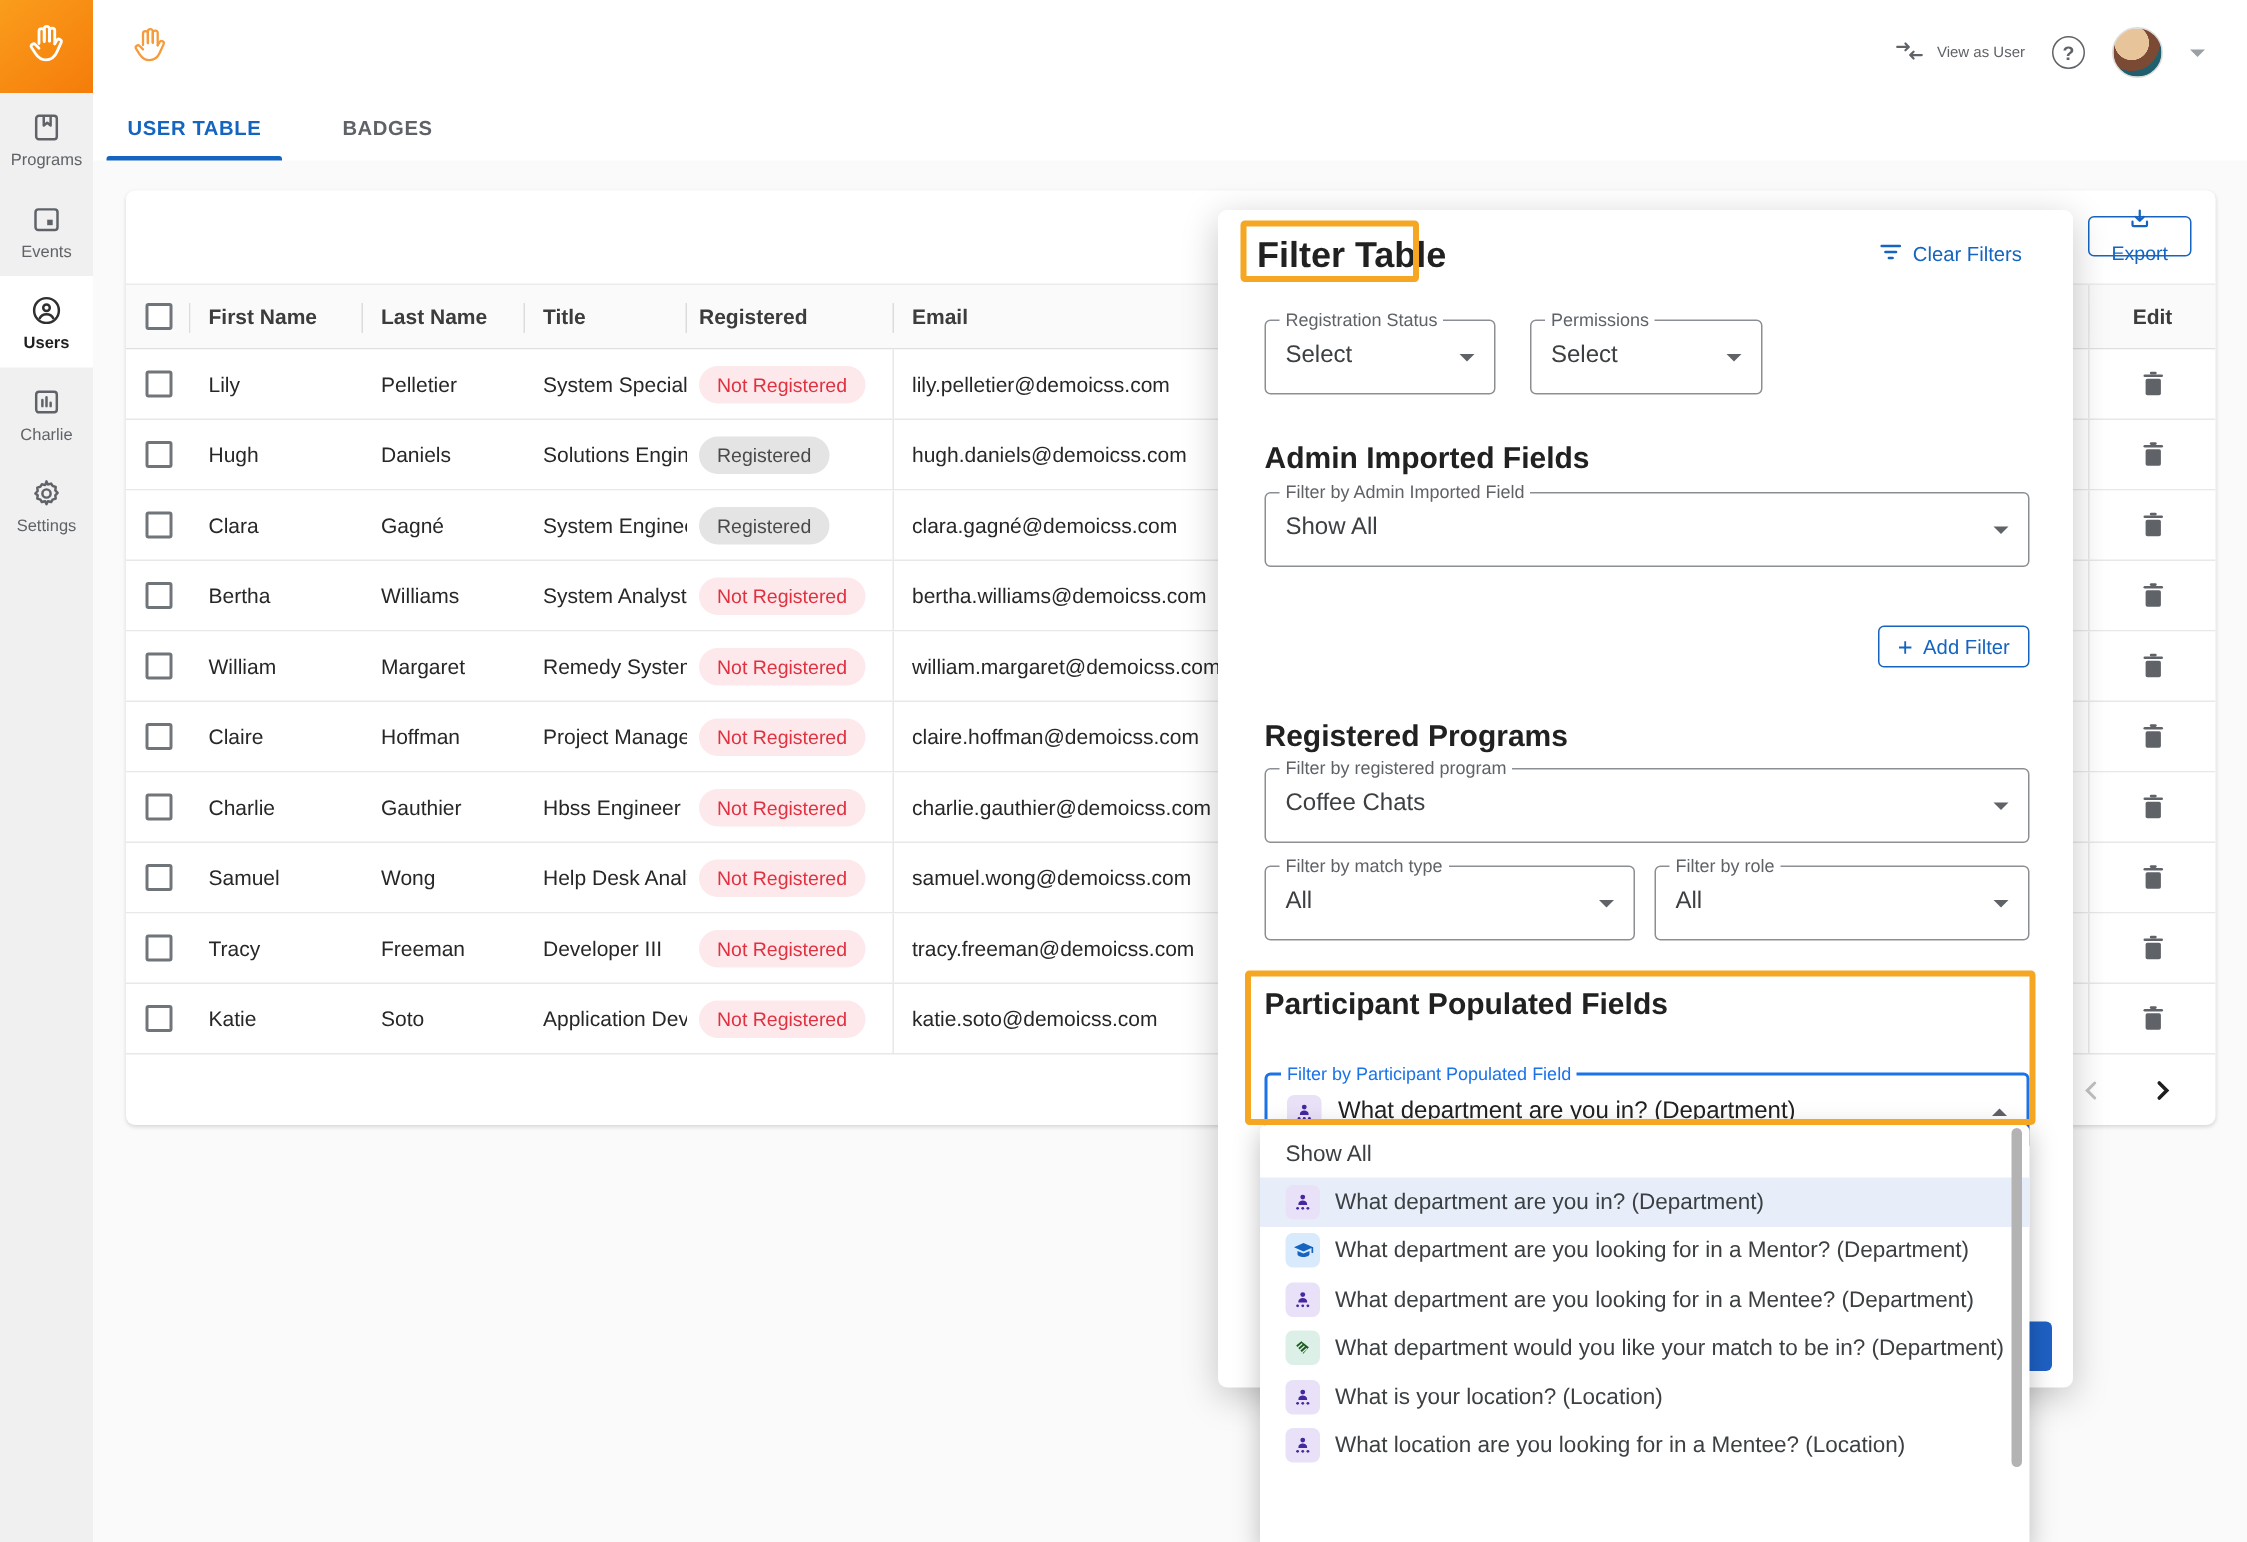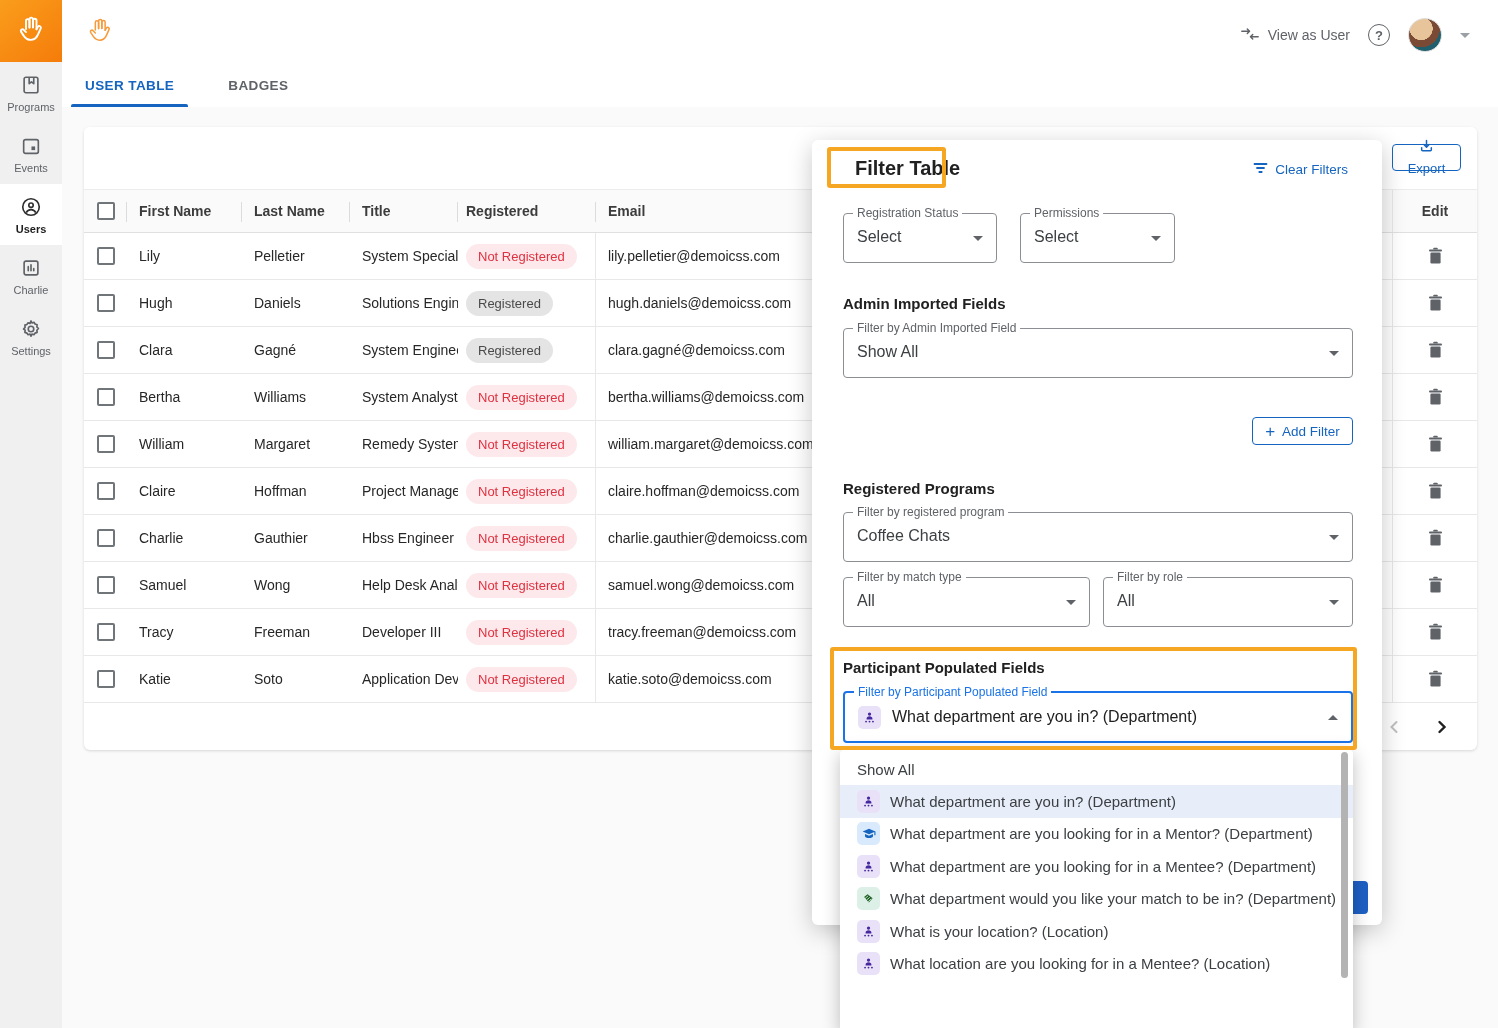--- a/index.html
+++ b/index.html
@@ -13,21 +13,21 @@
   .side-item { width:62px; padding:12px 0 10px 0; display:flex; flex-direction:column; align-items:center; gap:5px; cursor:pointer; }
   .side-item .lbl { font-size:11px; color:#5f6368; }
   .side-item.selected { background:#ffffff; }
   .side-item.selected .lbl { color:#1f1f1f; font-weight:700; }
   .side-item svg { display:block; }
 
   
   .topbar { position:absolute; left:62px; top:0; width:1436px; height:107px; background:#ffffff; }
   .mini-logo { position:absolute; left:24px; top:16px; }
   .topbar-right { position:absolute; right:28px; top:18px; display:flex; align-items:center; gap:18px; }
-  .view-as-user { display:flex; align-items:center; gap:8px; color:#5f6368; font-size:14px; cursor:pointer; }
+  .view-as-user { display:flex; align-items:center; gap:8px; color:#5f6368; font-size:10px; cursor:pointer; }
   .help-btn { width:22px; height:22px; border-radius:50%; border:1.6px solid #5f6368; color:#5f6368; display:flex; align-items:center; justify-content:center; font-size:13px; font-weight:700; cursor:pointer; }
   .avatar { width:34px; height:34px; border-radius:50%; background:radial-gradient(circle at 38% 30%,#e8c49a 0 38%,#7a4a35 39% 62%,#20606e 63% 100%); border:1px solid #ddd; cursor:pointer; }
   .caret-down { width:0; height:0; border-left:5px solid transparent; border-right:5px solid transparent; border-top:5px solid #9aa0a6; cursor:pointer; }
 
   
   .tabs { position:absolute; left:75px; top:70px; display:flex; gap:34px; }
   .tab { font-size:13.5px; letter-spacing:.4px; font-weight:700; color:#5f6368; padding:8px 10px 14px 10px; cursor:pointer; position:relative; }
   .tab.active { color:#1565c0; }
   .tab.active::after { content:""; position:absolute; left:-4px; right:-4px; bottom:0; height:3px; background:#1565c0; border-radius:2px 2px 0 0; }
 
@@ -56,28 +56,28 @@
   .badge.registered { background:#e4e4e4; color:#4a4a4a; }
   .trash { cursor:pointer; display:flex; align-items:center; justify-content:center; width:100%; }
   .tfoot { height:47px; display:flex; align-items:center; justify-content:flex-end; gap:38px; padding-right:30px; font-size:13px; color:#3c3c3c; }
   .pg-chevron { cursor:pointer; display:flex; align-items:center; }
 
   
   .export-btn { position:absolute; left:1392px; top:144px; width:69px; height:27px; background:#fff; border:1px solid #1565c0; border-radius:4px; color:#1565c0; font-size:13px; display:flex; align-items:center; justify-content:center; gap:6px; cursor:pointer; z-index:6;flex-direction:column; }
 
   
   .dialog { position:absolute; left:812px; top:140px; width:570px; height:785px; background:#fff; border-radius:6px; box-shadow:0 6px 24px rgba(0,0,0,.22); z-index:10; }
-  .dlg-title { position:absolute; left:43px; top:17px; font-size:20px; font-weight:600; color:#212121; }
+  .dlg-title { position:absolute; left:26px; top:17px; font-size:24px; font-weight:600; color:#212121; }
   .clear-filters { position:absolute; right:34px; top:22px; display:flex; align-items:center; gap:7px; color:#1565c0; font-size:13.5px; cursor:pointer; }
-  .section-h { position:absolute; font-size:15px; font-weight:700; color:#212121; }
+  .section-h { position:absolute; font-size:20px; font-weight:700; color:#212121; }
   .msel { position:absolute; border:1px solid #8b8f93; border-radius:4px; background:#fff; cursor:pointer; }
   .mlabel { position:absolute; top:-8px; left:9px; background:#fff; padding:0 4px; font-size:12px; color:#5f6368; white-space:nowrap; }
   .mvalue { position:absolute; left:13px; top:14px; font-size:16px; color:#3c4043; white-space:nowrap; }
   .mcaret { position:absolute; right:13px; top:22px; width:0; height:0; border-left:5px solid transparent; border-right:5px solid transparent; border-top:5px solid #5f6368; }
-  .msel.focused { border:2px solid #1a73e8; }
+  .msel.focused { border:2px solid #1a73e8;margin-top:24px; }
   .msel.focused .mlabel { color:#1a73e8; }
   .mcaret.up { border-top:none; border-bottom:5px solid #5f6368; }
   .add-field { position:absolute; right:29px; top:277px; width:101px; height:28px; border:1px solid #1565c0; border-radius:4px; background:#fff; color:#1565c0; font-size:13.5px; display:flex; align-items:center; justify-content:center; gap:7px; cursor:pointer; }
   .apply-sliver { position:absolute; right:14px; top:741px; width:86px; height:33px; background:#1e61c5; border-radius:4px; cursor:pointer; }
   .sel-inner { position:absolute; left:13px; top:0; bottom:0; display:flex; align-items:center; gap:11px; }
   .sel-inner .txt { font-size:16px; color:#212121; white-space:nowrap; }
 
   
   .chip { width:23px; height:23px; border-radius:5px; display:flex; align-items:center; justify-content:center; flex:none; }
   .chip svg { display:none; }

